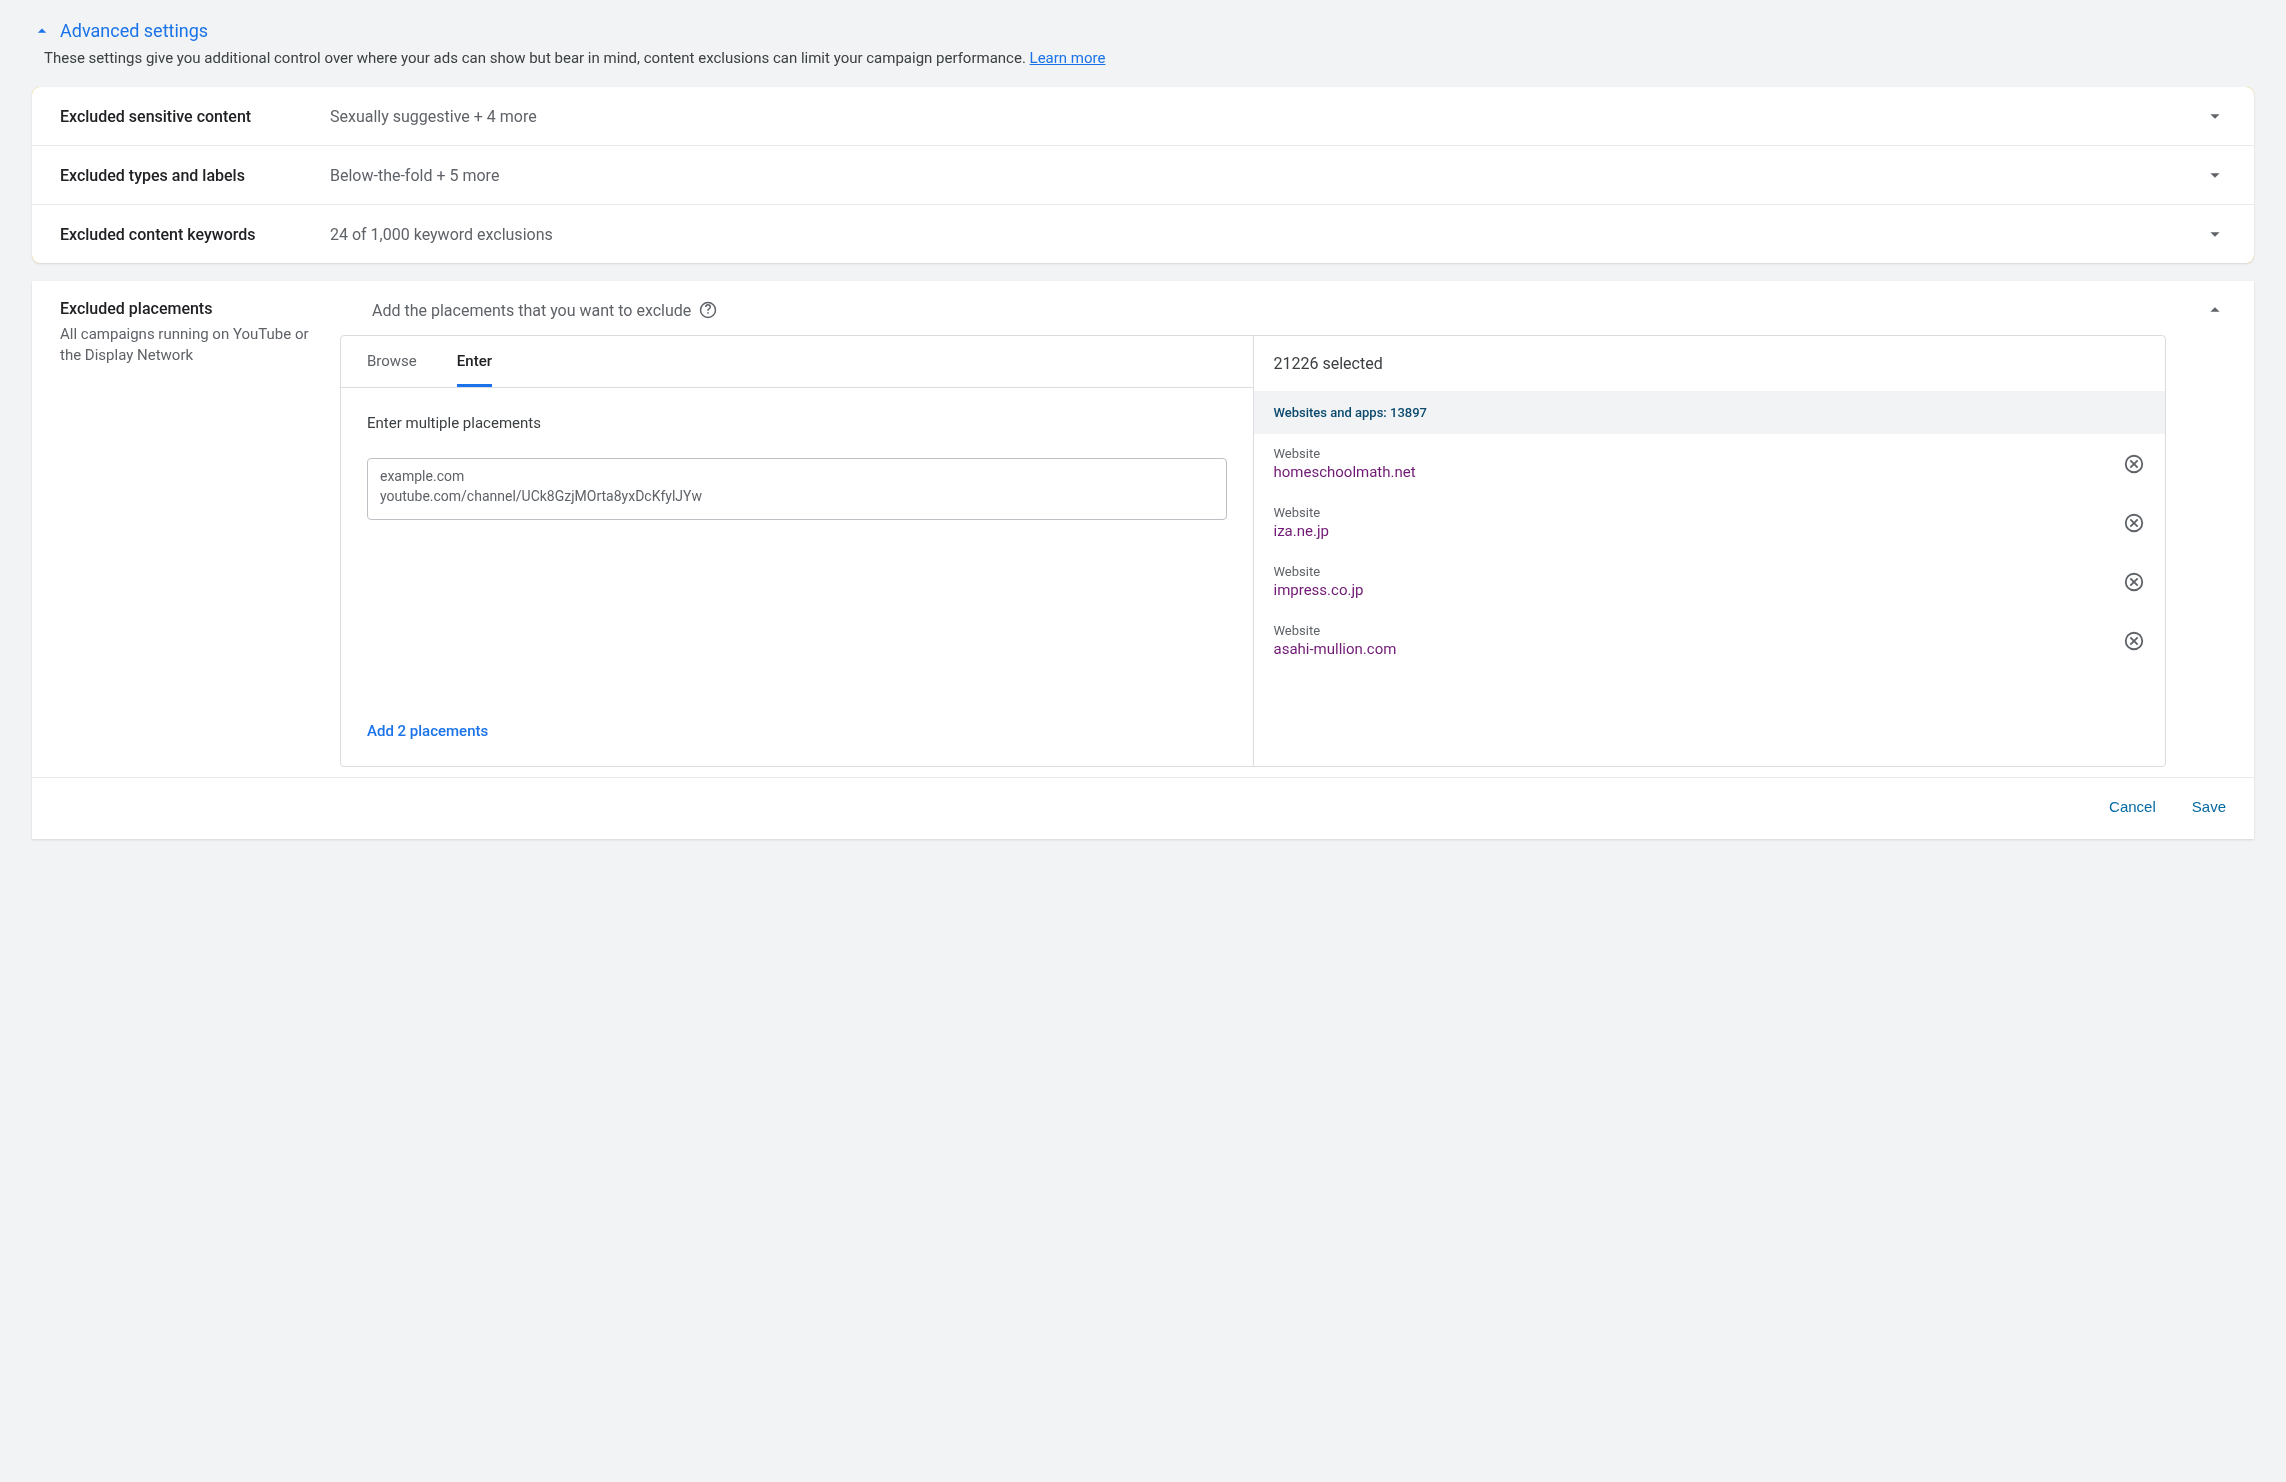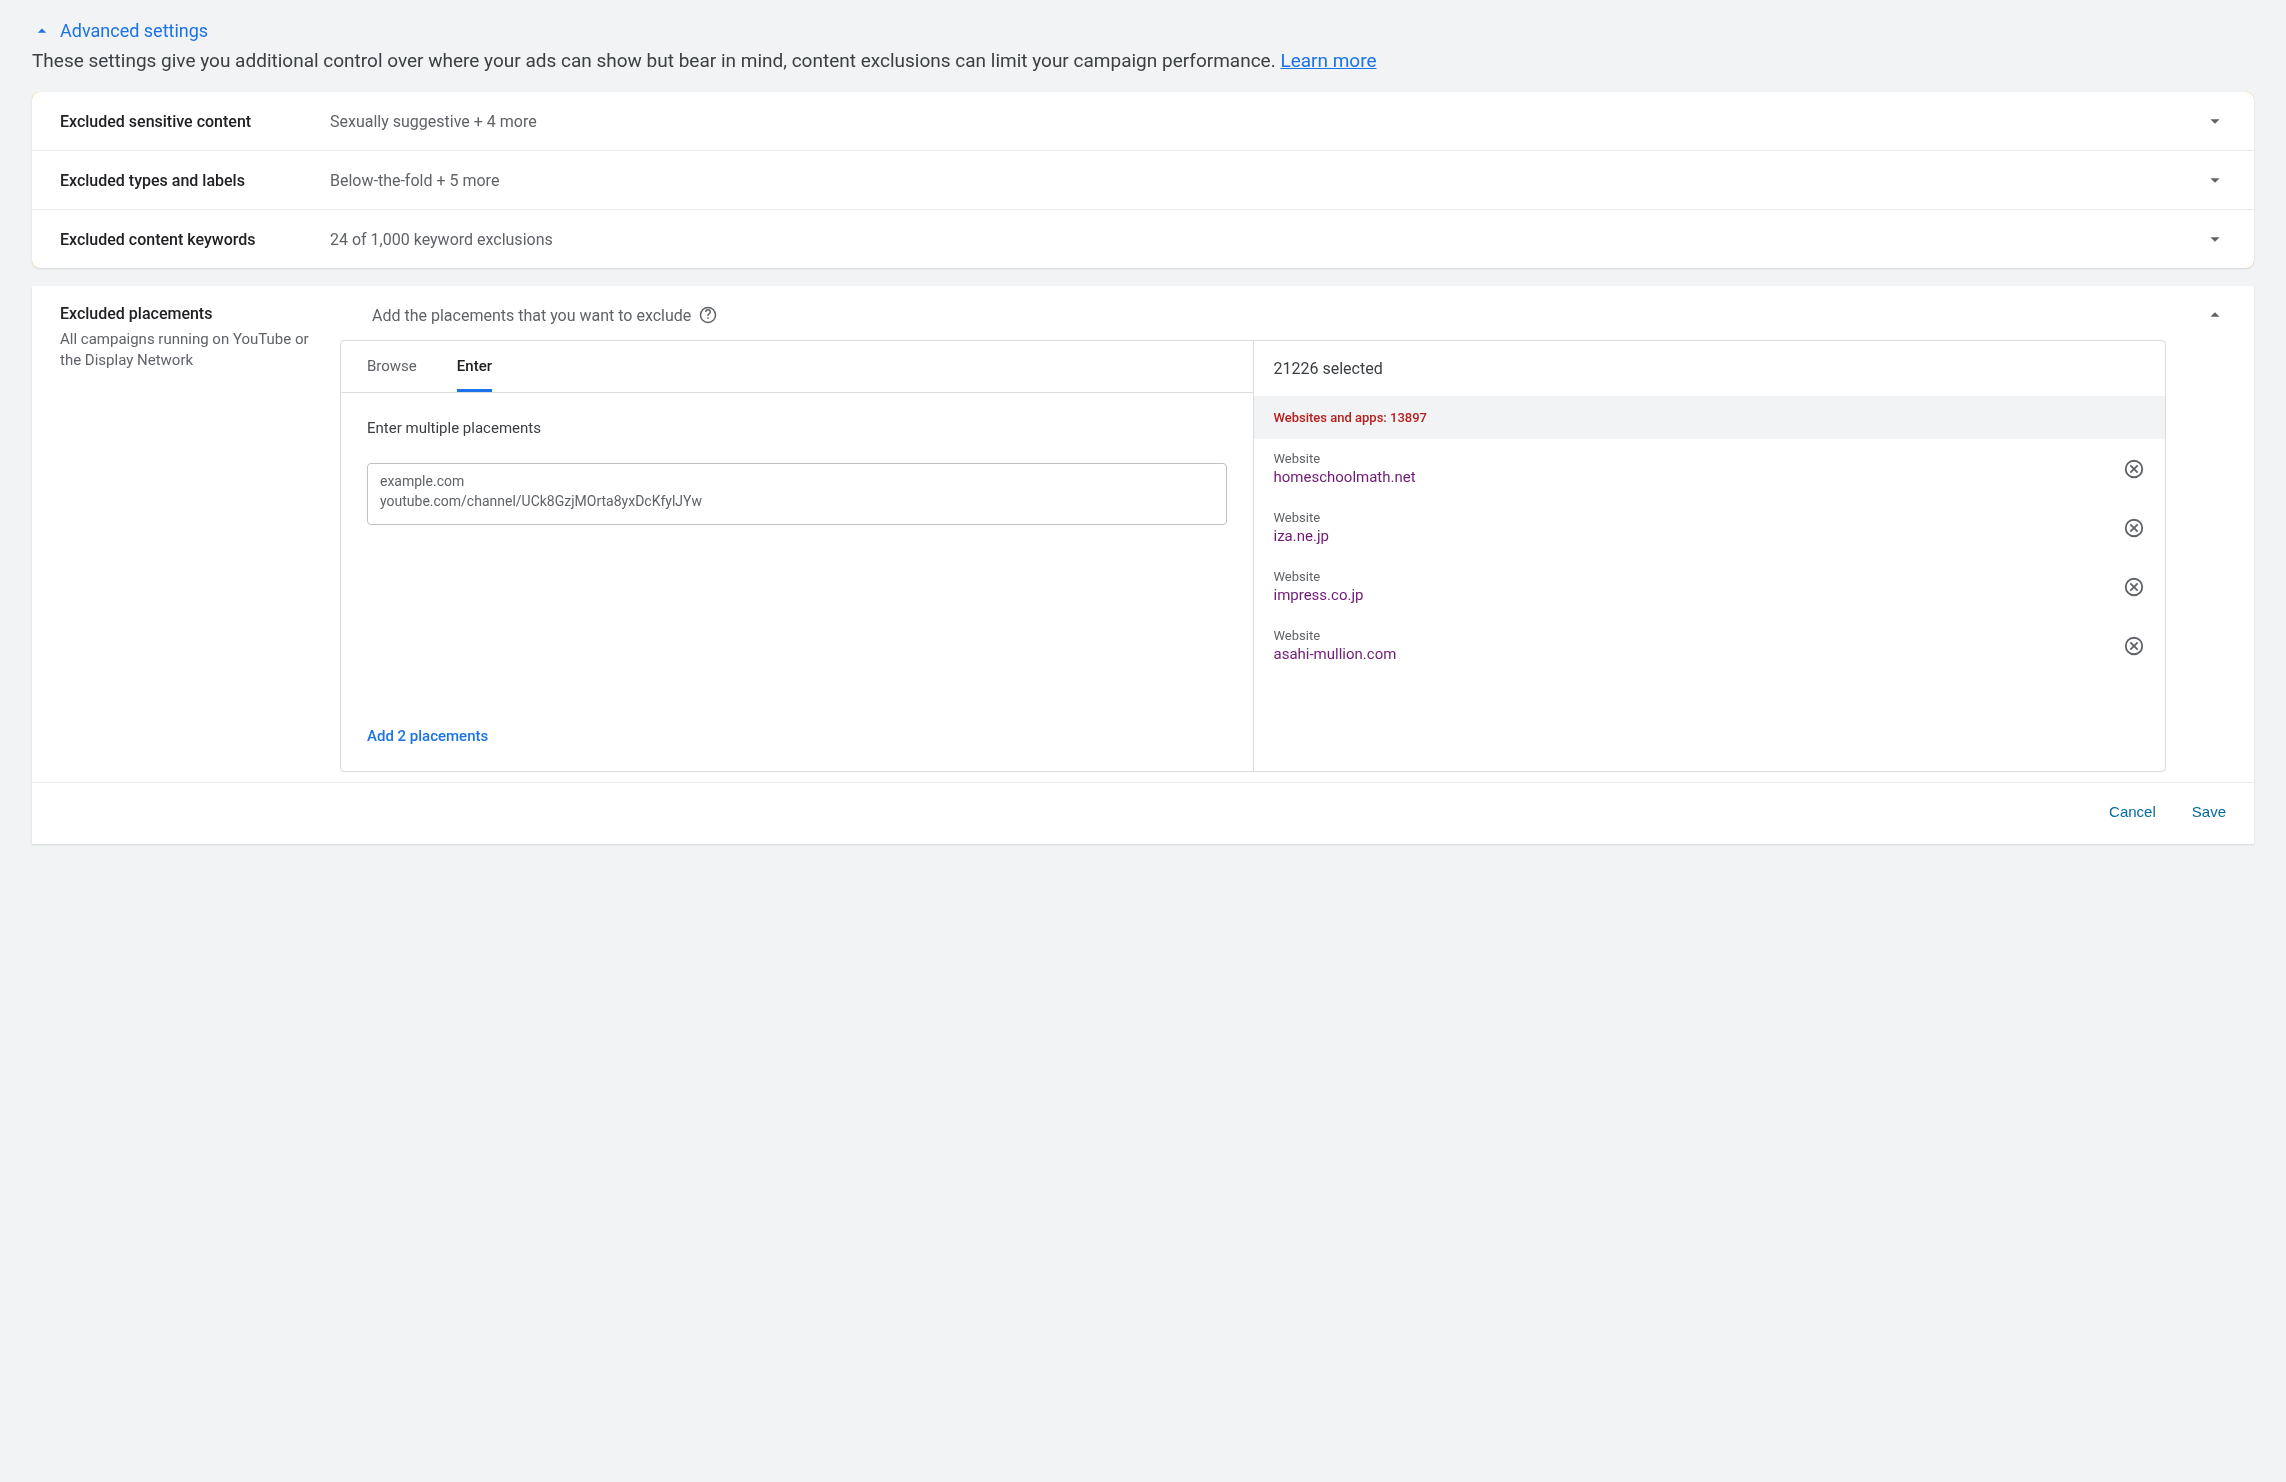--- a/index.html
+++ b/index.html
@@ -19,23 +19,24 @@
   .chevron-up {
     color: #1a73e8;
     display: inline-flex;
   }
   .advset-title {
     color: #1a73e8;
     font-size: 18px;
     font-weight: 400;
   }
   .subtitle {
-    font-size: 19px;
+    font-size: 15px;
     color: #3c4043;
     margin-bottom: 20px;
+    margin-left: 12px;
   }
   .learn-more {
     color: #1a73e8;
     text-decoration: underline;
   }
   .card-group {
     border-radius: 8px;
     overflow: hidden;
     box-shadow: 0 1px 2px rgba(60,64,67,.15);
     margin-bottom: 18px;
@@ -176,21 +177,21 @@
   .selected-head {
     padding: 18px 20px;
     font-size: 16px;
     color: #3c4043;
   }
   .group-head {
     background: #f1f3f4;
     padding: 14px 20px;
     font-size: 13px;
     font-weight: 500;
-    color: #b91c1c;
+    color: #0c4a6e;
   }
   .list {
     overflow-y: auto;
     flex:1;
   }
   .list::-webkit-scrollbar { width: 12px; }
   .list::-webkit-scrollbar-thumb { background: #dadce0; }
   .item {
     display: flex;
     align-items: center;

